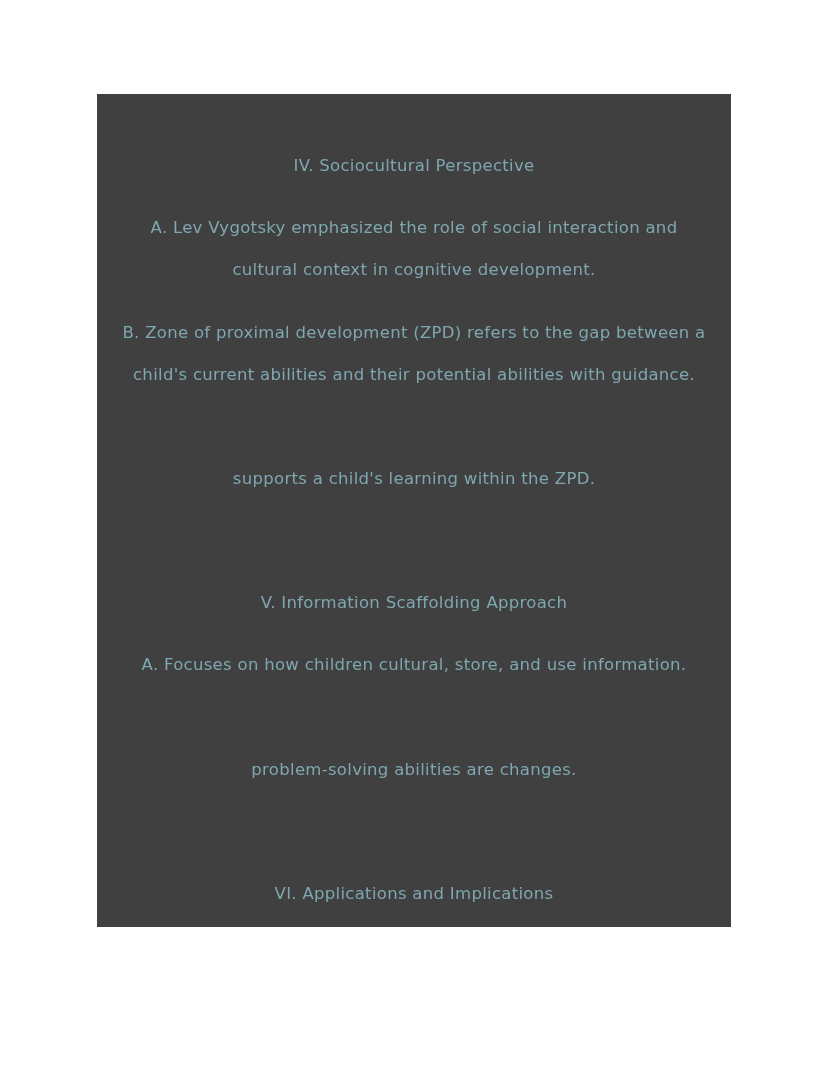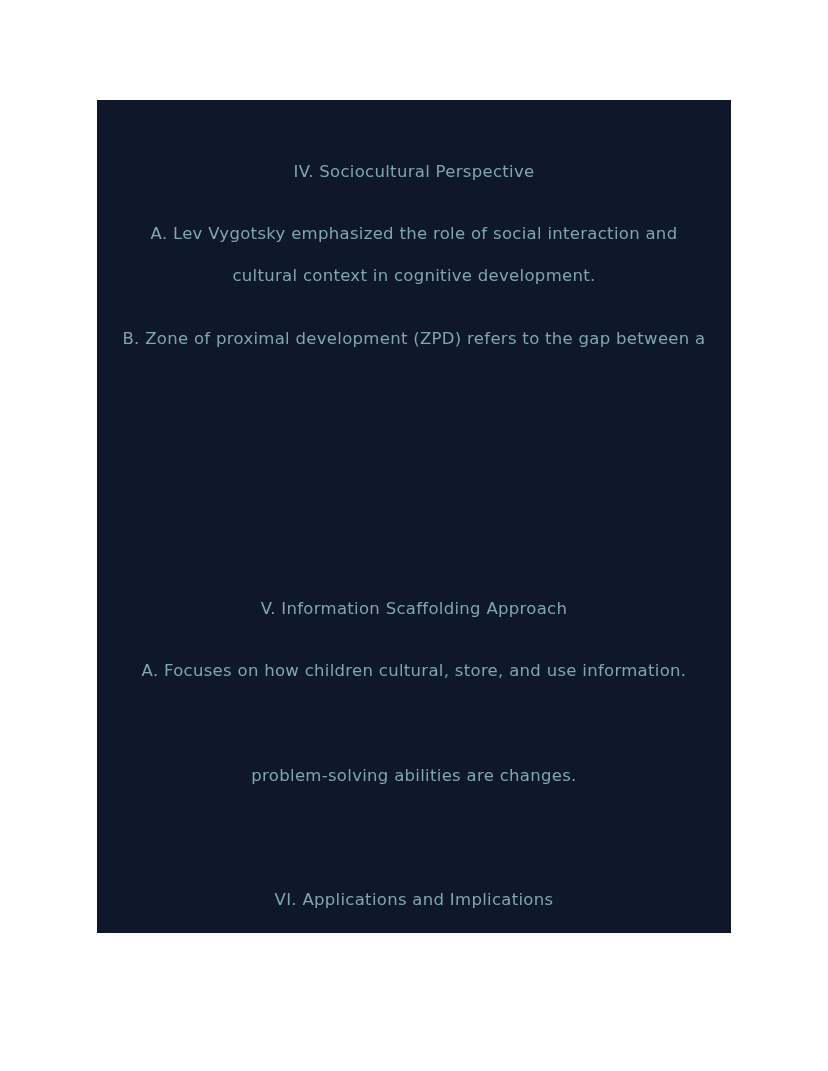--- a/index.html
+++ b/index.html
@@ -9,24 +9,24 @@
     }
     body {
       width: 828px;
       height: 1071px;
       position: relative;
       overflow: hidden;
     }
     .page-panel {
       position: absolute;
       left: 97px;
-      top: 100px;
+      top: 94px;
       width: 634px;
       height: 833px;
-      background: #0f172a;
+      background: #404040;
     }
     .line {
       position: absolute;
       left: 0;
       width: 634px;
       text-align: center;
       font-family: "DejaVu Sans", sans-serif;
       font-size: 16.5px;
       letter-spacing: 0.3px;
       color: #7fa7b0;
@@ -37,21 +37,23 @@
 </head>
 <body>
 
 <div class="page-panel">
   <div class="line" style="top:62px">IV. Sociocultural Perspective</div>
 
   <div class="line" style="top:166px">cultural context in cognitive development.</div>
   <div class="line" style="top:124px">A. Lev Vygotsky emphasized the role of social interaction and</div>
 
   <div class="line" style="top:229px">B. Zone of proximal development (ZPD) refers to the gap between a</div>
+  <div class="line" style="top:271px">child's current abilities and their potential abilities with guidance.</div>
 
+  <div class="line" style="top:375px">supports a child's learning within the ZPD.</div>
 
   <div class="line" style="top:499px">V. Information Scaffolding Approach</div>
 
   <div class="line" style="top:561px">A. Focuses on how children cultural, store, and use information.</div>
 
   <div class="line" style="top:666px">problem-solving abilities are changes.</div>
 
   <div class="line" style="top:790px">VI. Applications and Implications</div>
 </div>
 

